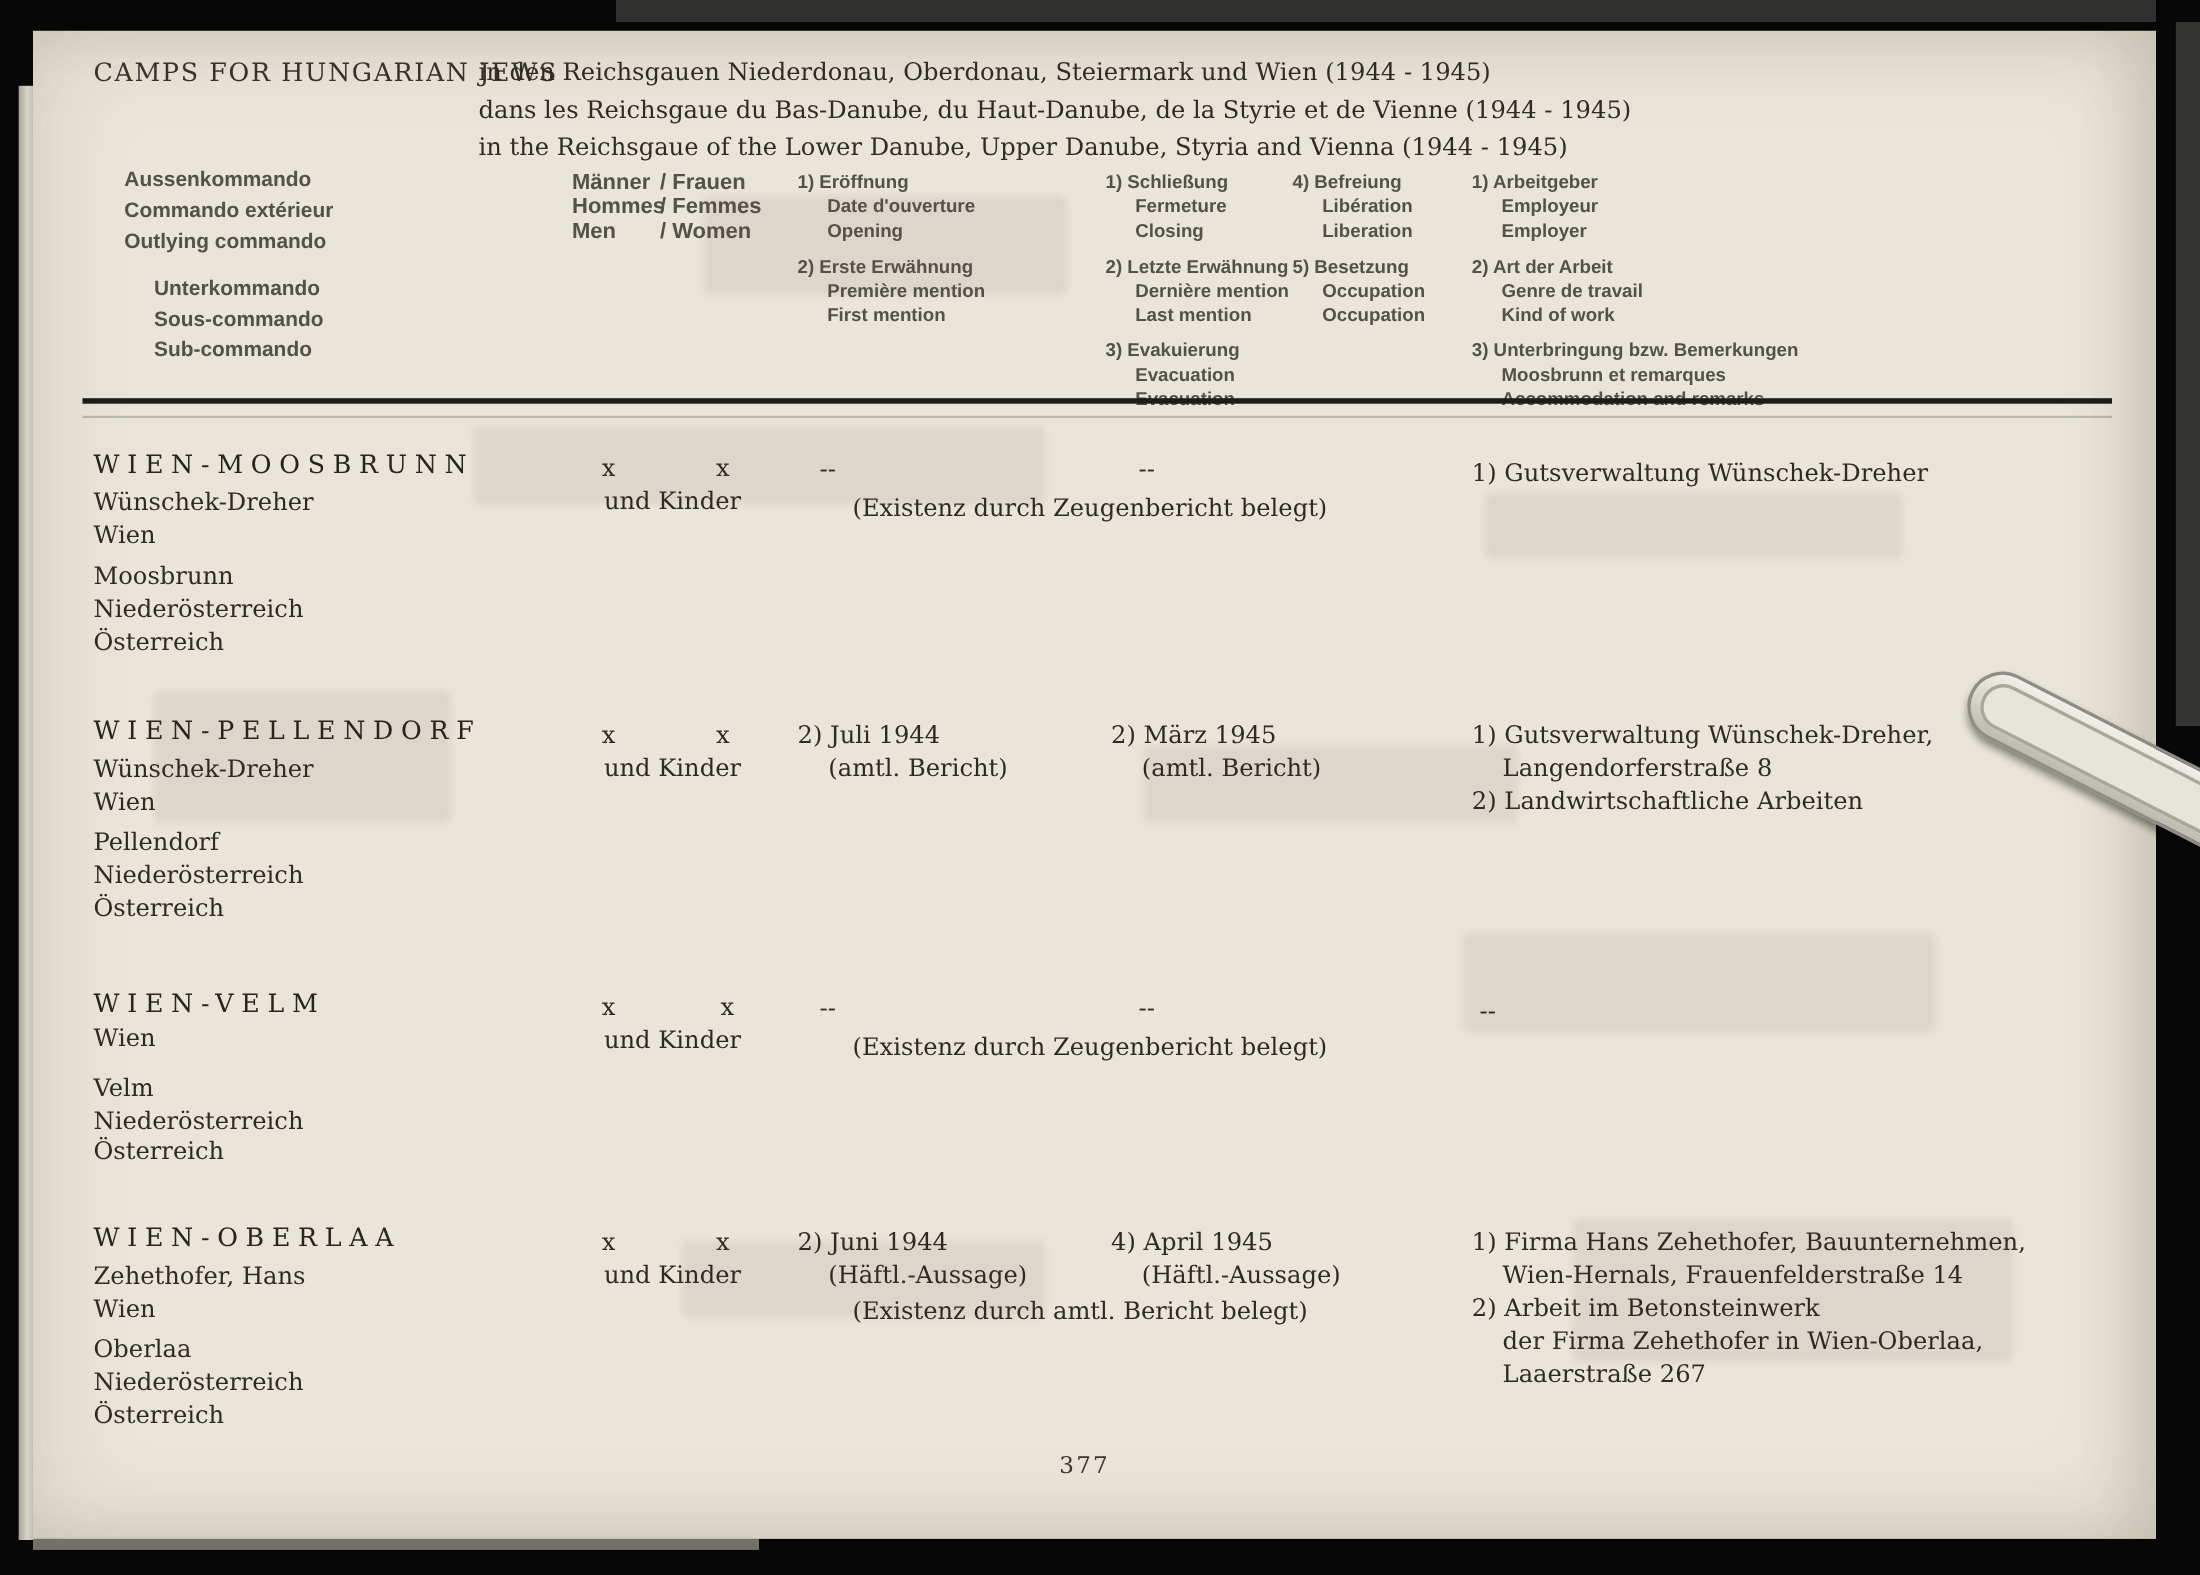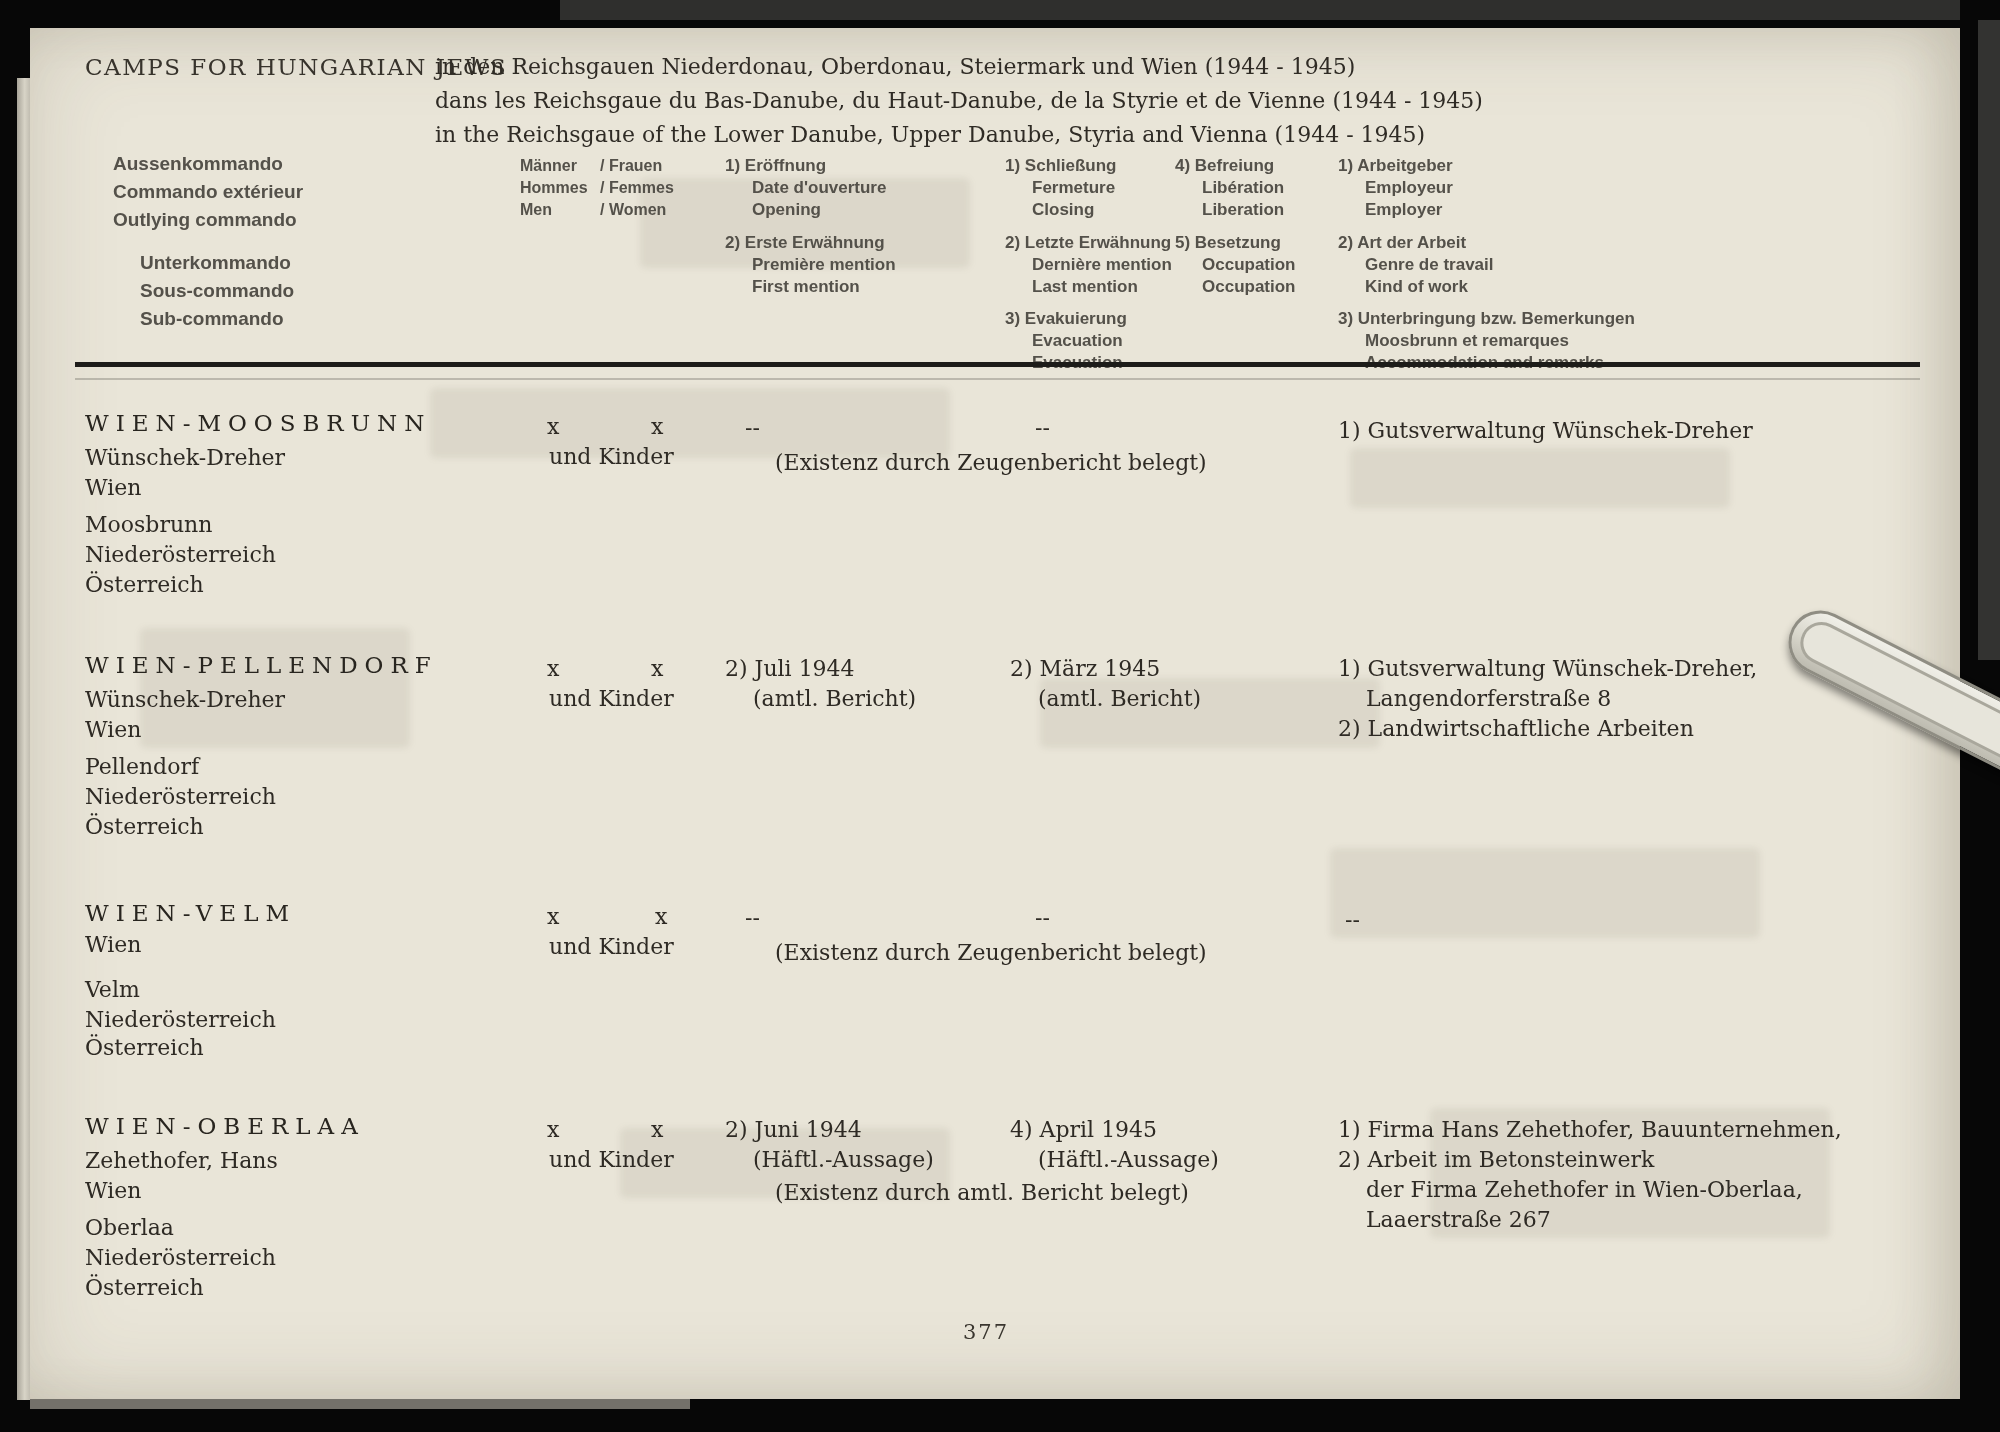--- a/index.html
+++ b/index.html
@@ -37,21 +37,21 @@
   .serif{font-family:"DejaVu Serif",serif;color:var(--ink);}
   .sans{font-family:"Liberation Sans","DejaVu Sans",sans-serif;color:var(--legend);}
 
   .title-line{font-size:23px;line-height:34px;letter-spacing:1.5px;white-space:nowrap;color:#37332c;}
   .title-line-right{font-size:22px;line-height:34px;white-space:nowrap;color:#2f2b25;}
 
   .legend-big div{font-size:19px;line-height:28px;font-weight:700;white-space:nowrap;}
   .legend-small div{font-size:17px;line-height:22px;font-weight:700;white-space:nowrap;}
   .legend-small .ind{margin-left:27px;}
 
-  .mw-row{font-size:16px;line-height:22px;font-weight:700;white-space:nowrap;}
+  .mw-row{font-size:20px;line-height:22px;font-weight:700;white-space:nowrap;}
   .mw-first{display:inline-block;width:80px;}
 
   .rule{background:#1d1c19;}
   .rule-ghost{background:#1d1c19;opacity:0.22;}
 
   .e-name{font-size:23px;letter-spacing:7px;white-space:nowrap;color:#28251f;}
   .e-line{font-size:22px;line-height:30px;white-space:nowrap;}
   .e-block div{font-size:22px;line-height:30px;white-space:nowrap;}
   .e-block .ind{margin-left:28px;}
 
@@ -248,20 +248,21 @@
     <div>2) Juni 1944</div>
     <div class="ind">(Häftl.-Aussage)</div>
   </div>
   <div class="abs serif e-block" style="left:1010px;top:2px;">
     <div>4) April 1945</div>
     <div class="ind">(Häftl.-Aussage)</div>
   </div>
   <div class="abs serif e-line" style="left:775px;top:65px;">(Existenz durch amtl. Bericht belegt)</div>
   <div class="abs serif e-block" style="left:1338px;top:2px;">
     <div>1) Firma Hans Zehethofer, Bauunternehmen,</div>
+    <div class="ind">Wien-Hernals, Frauenfelderstraße 14</div>
     <div>2) Arbeit im Betonsteinwerk</div>
     <div class="ind">der Firma Zehethofer in Wien-Oberlaa,</div>
     <div class="ind">Laaerstraße 267</div>
   </div>
 </div>
 
 <div class="abs serif page-number" style="left:963px;top:1320px;">377</div>
 
 <div class="abs paperclip">
   <div class="paperclip-inner"></div>

